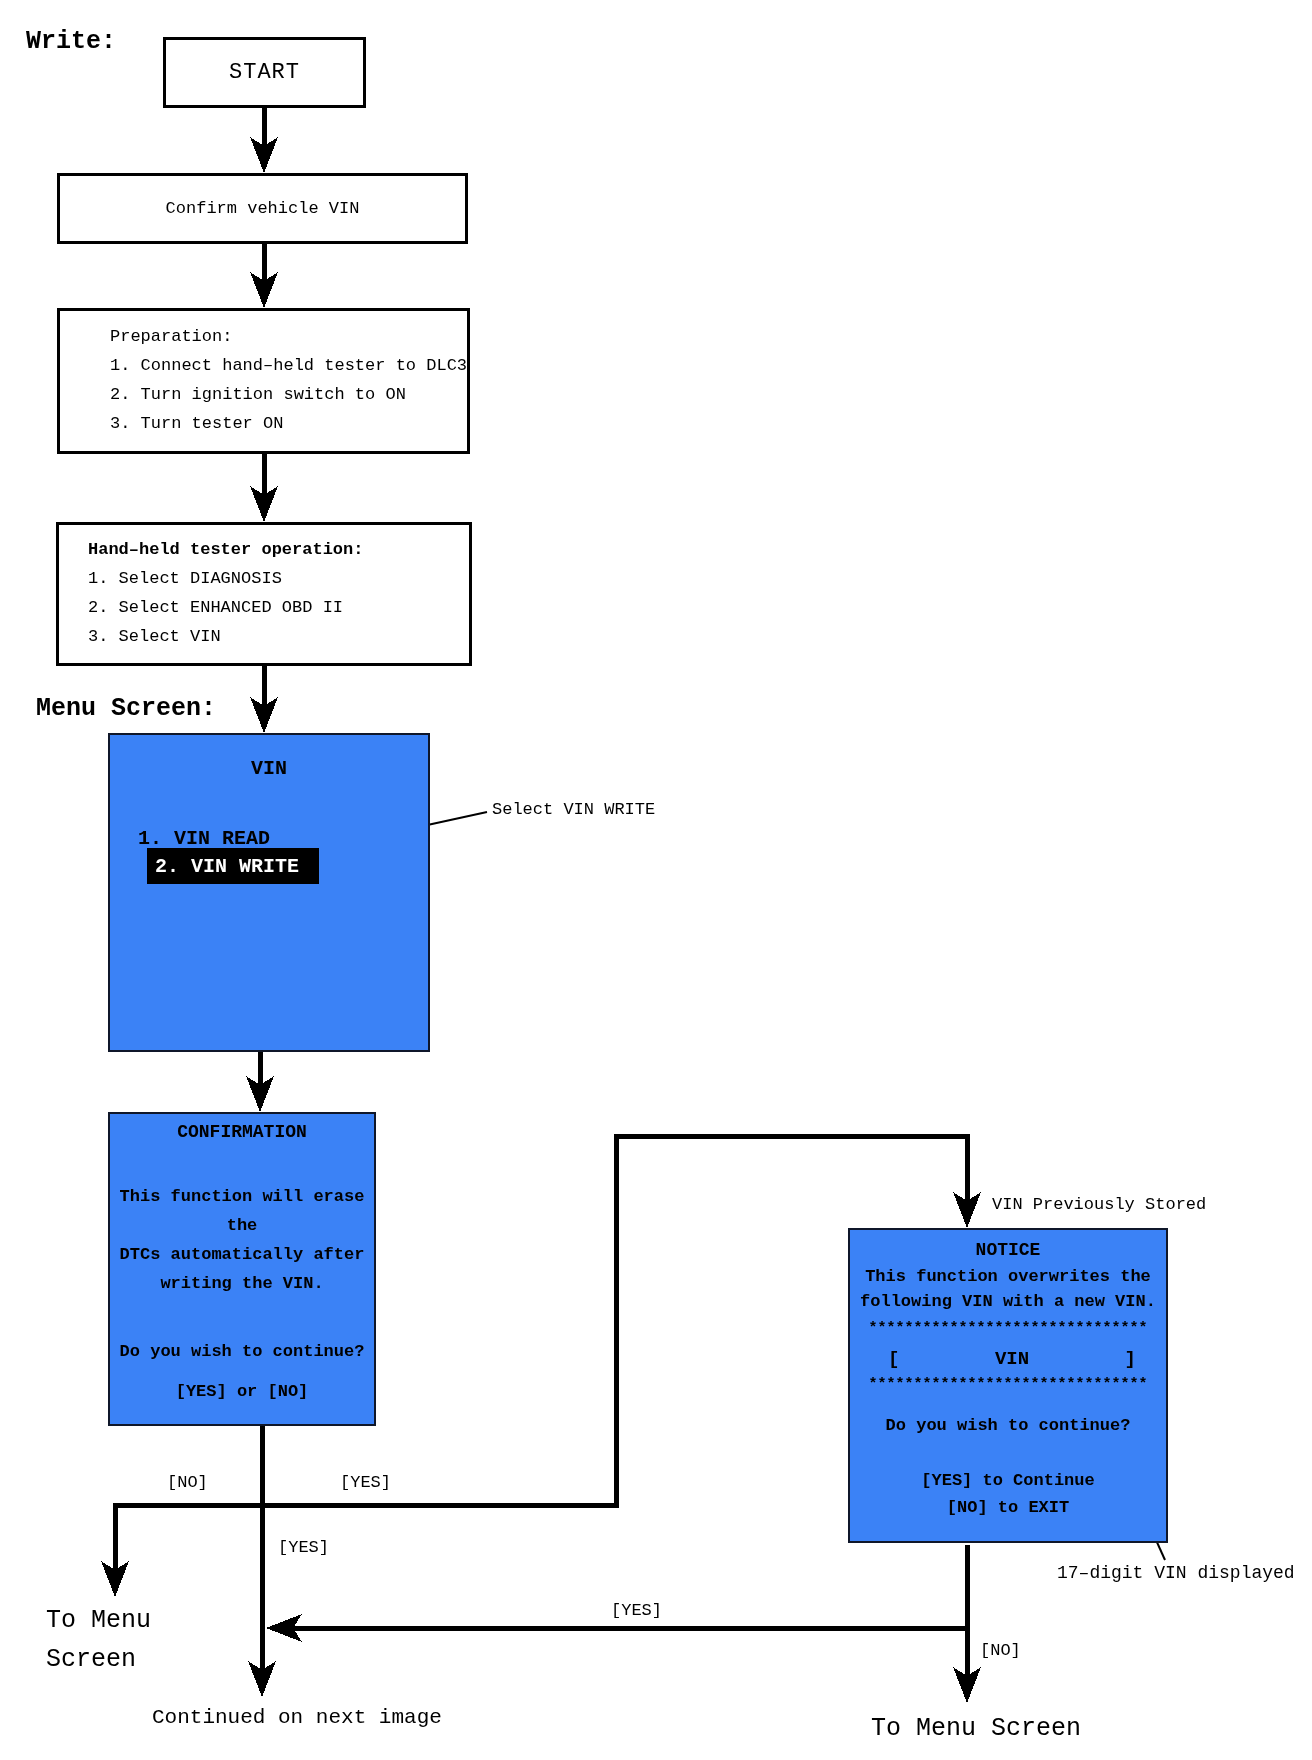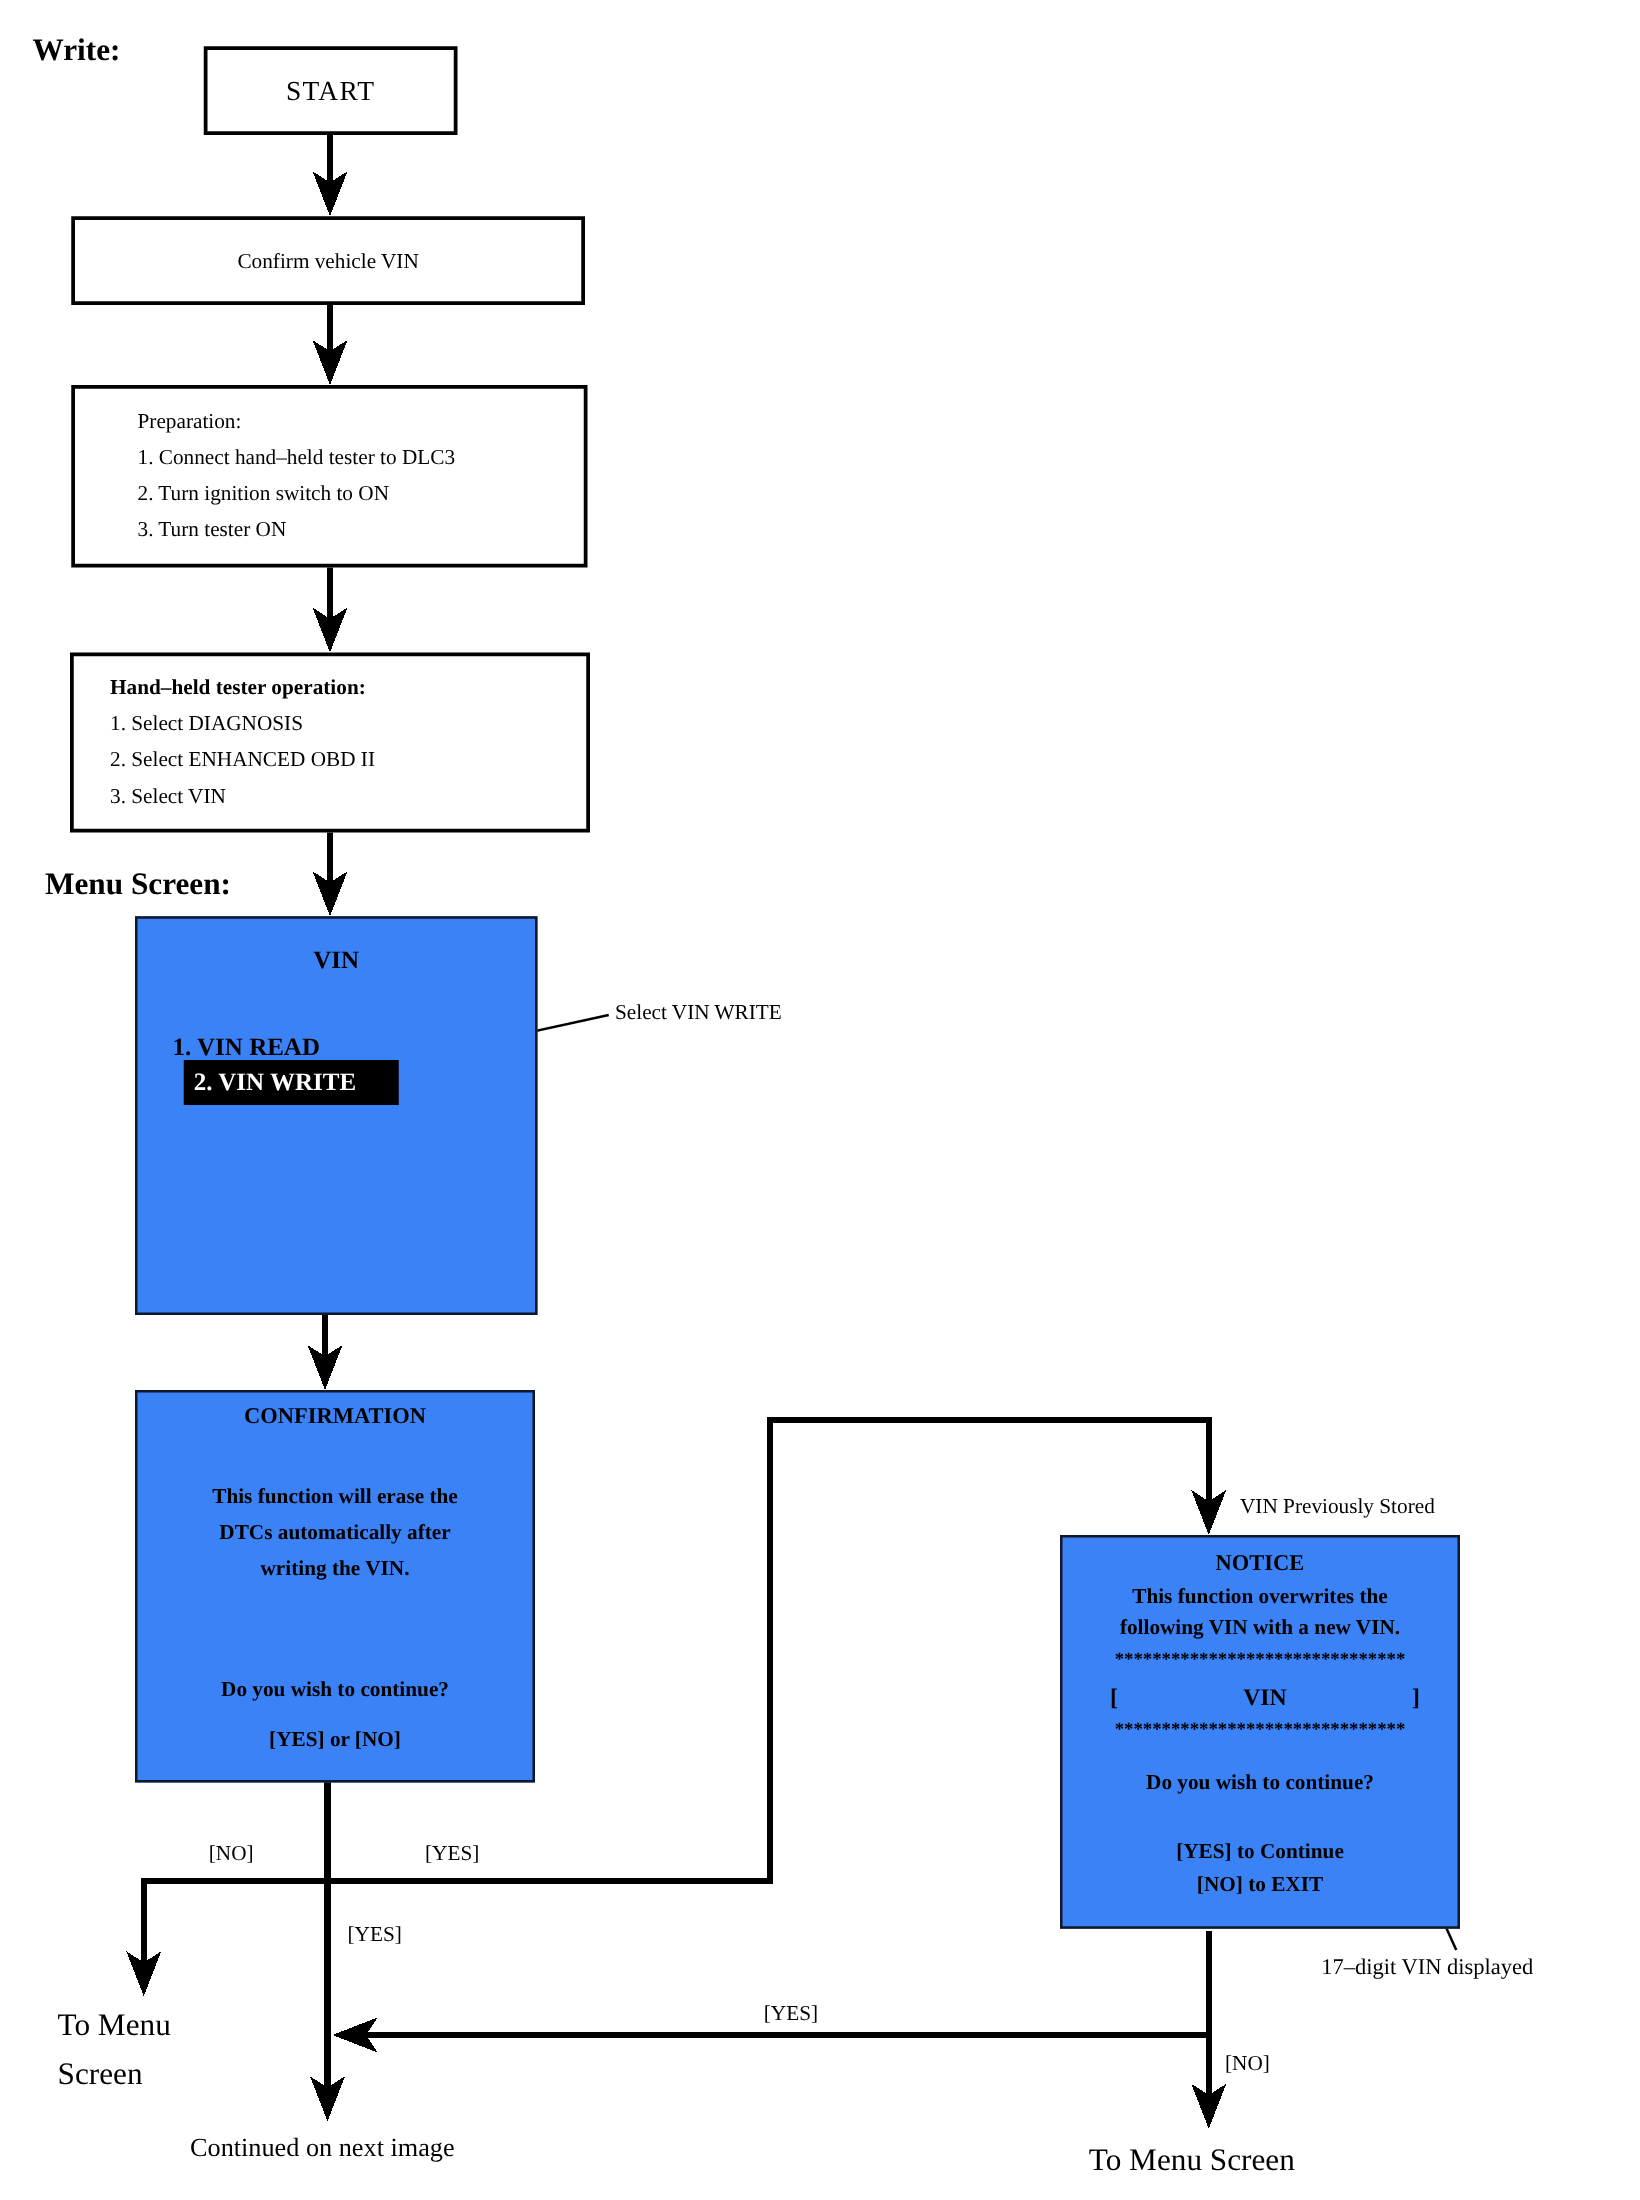--- a/index.html
+++ b/index.html
@@ -1,18 +1,18 @@
 <!DOCTYPE html>
 <html><head>
 <meta charset="utf-8">
 <style>
   html,body{margin:0;padding:0;background:#fff;}
   #canvas{
     position:relative;width:1312px;height:1760px;background:#ffffff;
-    font-family:Liberation Serif, serif;color:#000;
+    font-family:Liberation Mono, monospace;color:#000;
     overflow:hidden;
   }
   .abs{position:absolute;}
   .heading{font-size:25px;font-weight:bold;white-space:nowrap;}
   .box-thin{
     position:absolute;border:3px solid #000;background:#fff;
     box-sizing:border-box;
   }
   .box-thick{
     position:absolute;border:2px solid #0f172a;background:#3b82f6;
@@ -124,21 +124,21 @@
   </div>
 
   <div class="box-thick" style="left:108px;top:733px;width:322px;height:319px;">
     <div class="menu-title">VIN</div>
     <div class="menu-item" style="left:28px;top:92px;">1. VIN READ</div>
     <div class="menu-item-highlight" style="left:16px;top:113px;width:164px;height:36px;padding-left:8px;margin-left:21px;">
       <span>2. VIN WRITE</span>
     </div>
   </div>
 
-  <div class="box-thick" style="left:108px;top:1112px;width:320px;height:314px;">
+  <div class="box-thick" style="left:108px;top:1112px;width:268px;height:314px;">
     <div class="screen-line screen-title" style="top:8px;">CONFIRMATION</div>
     <div class="screen-para" style="top:68px;">
       <div>This function will erase the</div>
       <div>DTCs automatically after</div>
       <div>writing the VIN.</div>
     </div>
     <div class="screen-line" style="top:228px;">Do you wish to continue?</div>
     <div class="screen-line" style="top:268px;">[YES] or [NO]</div>
   </div>
 

